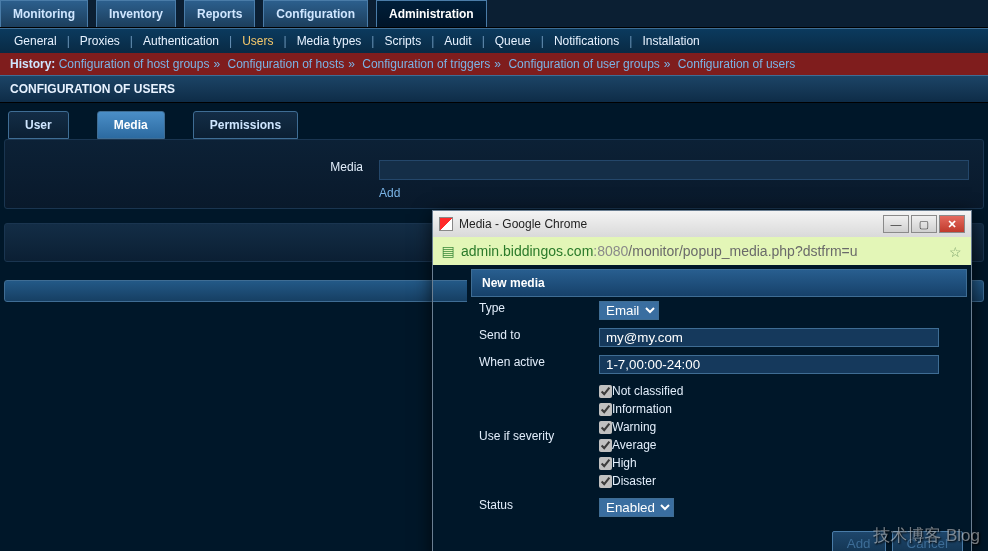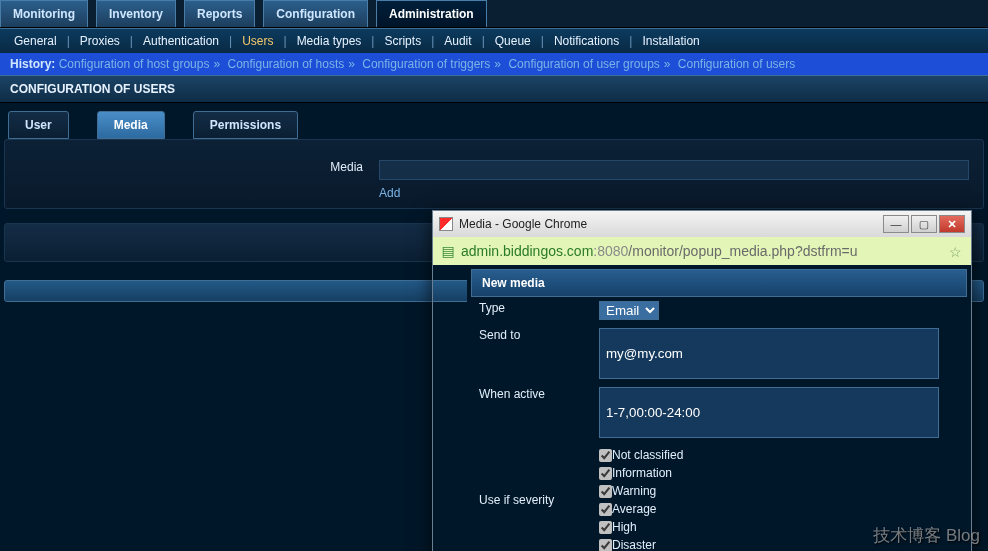--- a/index.html
+++ b/index.html
@@ -44,21 +44,21 @@
     color: #e7f2ff;
     font-weight: normal;
     text-decoration: none;
     padding: 0 4px;
     cursor: pointer;
   }
   .subnav a.current { color: #f7c96b; }
   .subnav .sep { color: #6a94b8; padding: 0 6px; }
   
   .history {
-    background: #1d4ed8;
+    background: #7f1d1d;
     padding: 4px 10px;
     font-size: 12px;
   }
   .history .lbl { color: #cfe6ff; font-weight: bold; }
   .history a { color: #7ab4e6; text-decoration: none; cursor: pointer; }
   .history .arr { color: #7ab4e6; padding: 0 4px; }
   
   .titlebar {
     background: linear-gradient(#1c4466, #0e2c47);
     padding: 6px 10px;
@@ -203,21 +203,21 @@
   .popup-body td {
     padding: 4px 8px;
     vertical-align: top;
     color: #e2eefb;
   }
   .popup-body td.lbl { width: 120px; }
   .popup-body input[type=text] {
     background: #15395c;
     border: 1px solid #3f6d94;
     color: #fff;
-    padding: 17px 6px;
+    padding: 1px 6px;
     width: 340px;
     font-family: inherit;
   }
   .popup-body select {
     background: #3a6ea0;
     border: 1px solid #3f6d94;
     color: #fff;
     padding: 0 2px;
   }
   .popup-body .chk { display: flex; align-items: center; padding: 2px 0;}

